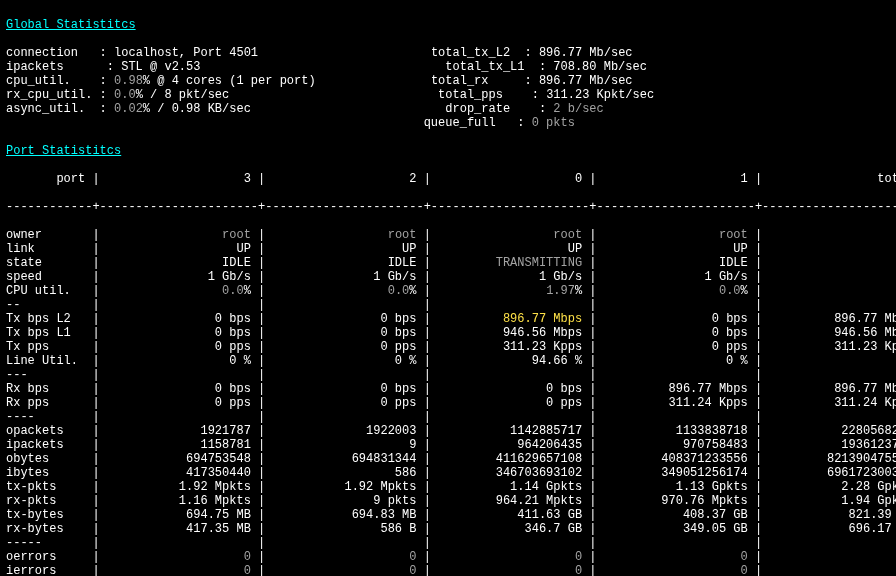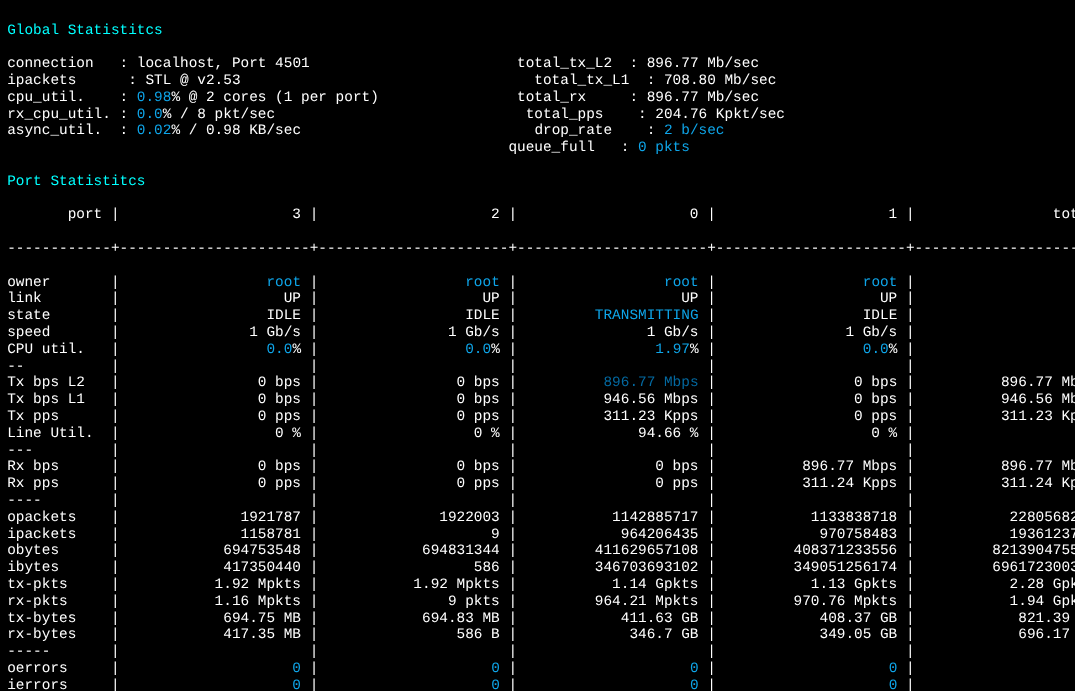--- a/index.html
+++ b/index.html
@@ -12,35 +12,35 @@
     line-height: 14px;
     width: 896px;
     height: 576px;
     overflow: hidden;
   }
   .screen {
     padding: 4px 6px;
     white-space: pre;
   }
   .cyan { color: #00ffff; }
-  .green { color: #0ea5e9; }
-  .magenta { color: #0369a1; }
-  .under { }
+  .green { color: #a3a3a3; }
+  .magenta { color: #fde047; }
+  .under { text-decoration: underline; }
   .row, .header-row { white-space: pre; }
 </style>
 </head>
 <body>
 
 <div class="screen">
 <span class="cyan under">Global Statistitcs</span>
 
 <span>connection</span>   : <span>localhost, Port 4501</span>                        <span>total_tx_L2</span>  : <span>896.77 Mb/sec</span>
 <span>ipackets</span>      : <span>STL @ v2.53</span>                                  <span>total_tx_L1</span>  : <span>708.80 Mb/sec</span>
-<span>cpu_util.</span>    : <span class="green">0.98</span><span>% @ 2 cores (1 per port)</span>                <span>total_rx</span>     : <span>896.77 Mb/sec</span>
-<span>rx_cpu_util.</span> : <span class="green">0.0</span><span>% / 8 pkt/sec</span>                             <span>total_pps</span>    : <span>204.76 Kpkt/sec</span>
+<span>cpu_util.</span>    : <span class="green">0.98</span><span>% @ 4 cores (1 per port)</span>                <span>total_rx</span>     : <span>896.77 Mb/sec</span>
+<span>rx_cpu_util.</span> : <span class="green">0.0</span><span>% / 8 pkt/sec</span>                             <span>total_pps</span>    : <span>311.23 Kpkt/sec</span>
 <span>async_util.</span>  : <span class="green">0.02</span><span>% / 0.98 KB/sec</span>                           <span>drop_rate</span>    : <span class="green">2 b/sec</span>
                                                           <span>queue_full</span>   : <span class="green">0 pkts</span>
 
 <span class="cyan under">Port Statistitcs</span>
 
 <div id="port-header" class="header-row">       port |                    3 |                    2 |                    0 |                    1 |                total |</div>
 <div id="port-sep" class="row">------------+----------------------+----------------------+----------------------+----------------------+----------------------+</div>
 <div id="port-body"><div class="row">owner       |                 <span class="green">root</span> |                 <span class="green">root</span> |                 <span class="green">root</span> |                 <span class="green">root</span> |                      |</div><div class="row">link        |                   UP |                   UP |                   UP |                   UP |                      |</div><div class="row">state       |                 IDLE |                 IDLE |         <span class="green">TRANSMITTING</span> |                 IDLE |                      |</div><div class="row">speed       |               1 Gb/s |               1 Gb/s |               1 Gb/s |               1 Gb/s |                      |</div><div class="row">CPU util.   |                 <span class="green">0.0</span>% |                 <span class="green">0.0</span>% |                <span class="green">1.97</span>% |                 <span class="green">0.0</span>% |                      |</div><div class="row">--          |                      |                      |                      |                      |                      |</div><div class="row">Tx bps L2   |                0 bps |                0 bps |          <span class="magenta">896.77 Mbps</span> |                0 bps |          896.77 Mbps |</div><div class="row">Tx bps L1   |                0 bps |                0 bps |          946.56 Mbps |                0 bps |          946.56 Mbps |</div><div class="row">Tx pps      |                0 pps |                0 pps |          311.23 Kpps |                0 pps |          311.23 Kpps |</div><div class="row">Line Util.  |                  0 % |                  0 % |              94.66 % |                  0 % |                      |</div><div class="row">---         |                      |                      |                      |                      |                      |</div><div class="row">Rx bps      |                0 bps |                0 bps |                0 bps |          896.77 Mbps |          896.77 Mbps |</div><div class="row">Rx pps      |                0 pps |                0 pps |                0 pps |          311.24 Kpps |          311.24 Kpps |</div><div class="row">----        |                      |                      |                      |                      |                      |</div><div class="row">opackets    |              1921787 |              1922003 |           1142885717 |           1133838718 |           2280568225 |</div><div class="row">ipackets    |              1158781 |                    9 |            964206435 |            970758483 |           1936123708 |</div><div class="row">obytes      |            694753548 |            694831344 |         411629657108 |         408371233556 |         821390475556 |</div><div class="row">ibytes      |            417350440 |                  586 |         346703693102 |         349051256174 |         696172300302 |</div><div class="row">tx-pkts     |           1.92 Mpkts |           1.92 Mpkts |           1.14 Gpkts |           1.13 Gpkts |           2.28 Gpkts |</div><div class="row">rx-pkts     |           1.16 Mpkts |               9 pkts |         964.21 Mpkts |         970.76 Mpkts |           1.94 Gpkts |</div><div class="row">tx-bytes    |            694.75 MB |            694.83 MB |            411.63 GB |            408.37 GB |            821.39 GB |</div><div class="row">rx-bytes    |            417.35 MB |                586 B |             346.7 GB |            349.05 GB |            696.17 GB |</div><div class="row">-----       |                      |                      |                      |                      |                      |</div><div class="row">oerrors     |                    <span class="green">0</span> |                    <span class="green">0</span> |                    <span class="green">0</span> |                    <span class="green">0</span> |                     |</div><div class="row">ierrors     |                    <span class="green">0</span> |                    <span class="green">0</span> |                    <span class="green">0</span> |                    <span class="green">0</span> |                     |</div></div>
 </div>
 

